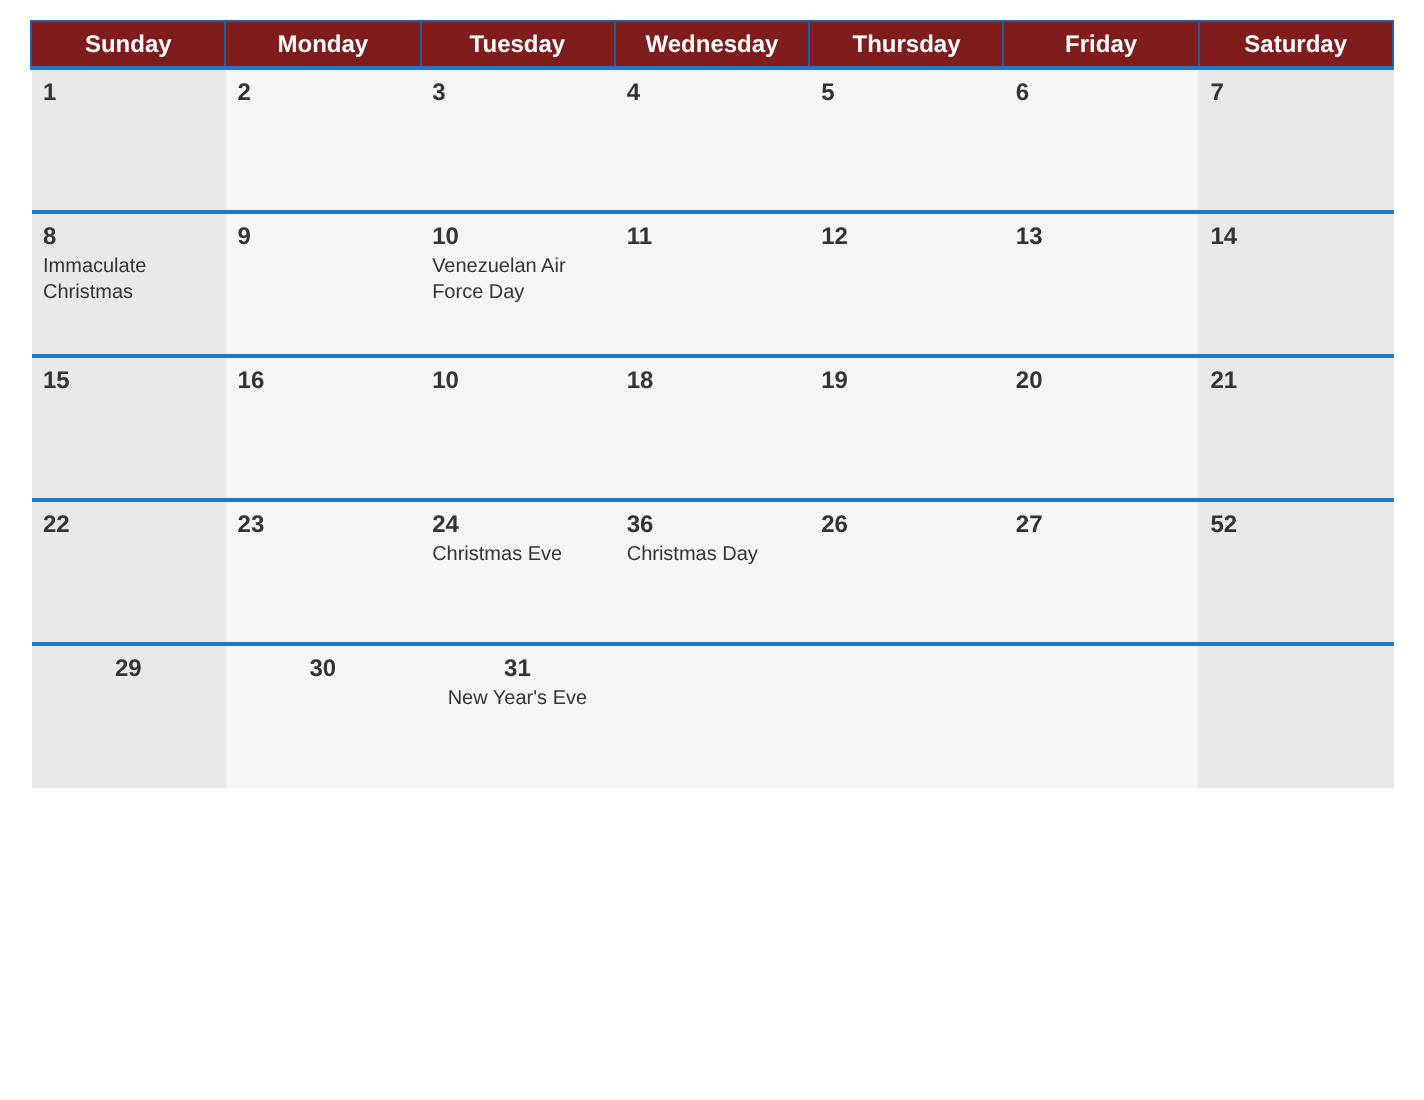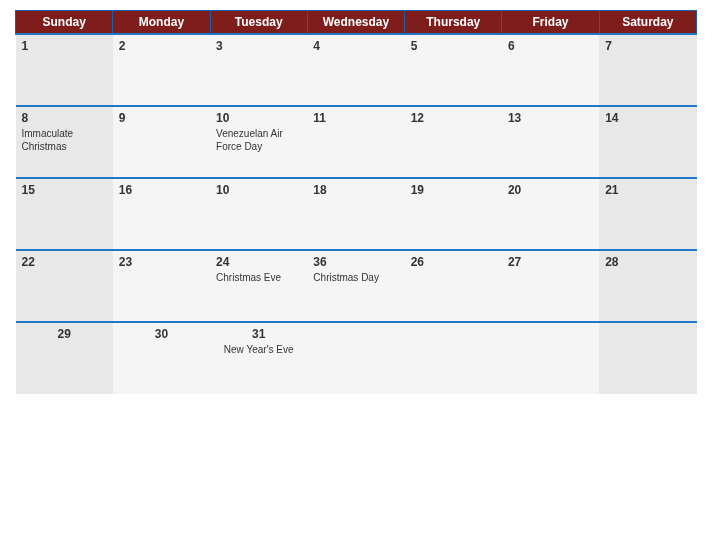--- a/index.html
+++ b/index.html
@@ -189,21 +189,21 @@
           </td>
           <td><span class="day-number">24</span><span class="event">Christmas Eve</span></td>
           <td><span class="day-number">36</span><span class="event">Christmas Day</span></td>
           <td>
             <span class="day-number">26</span>
           </td>
           <td>
             <span class="day-number">27</span>
           </td>
           <td>
-            <span class="day-number">28</span>
+            <span class="day-number">52</span>
           </td>
         </tr>
         <tr class="last-row">
           <td>
             <span class="day-number">29</span>
           </td>
           <td>
             <span class="day-number">30</span>
           </td>
           <td><span class="day-number">31</span><span class="event">New Year's Eve</span></td>

